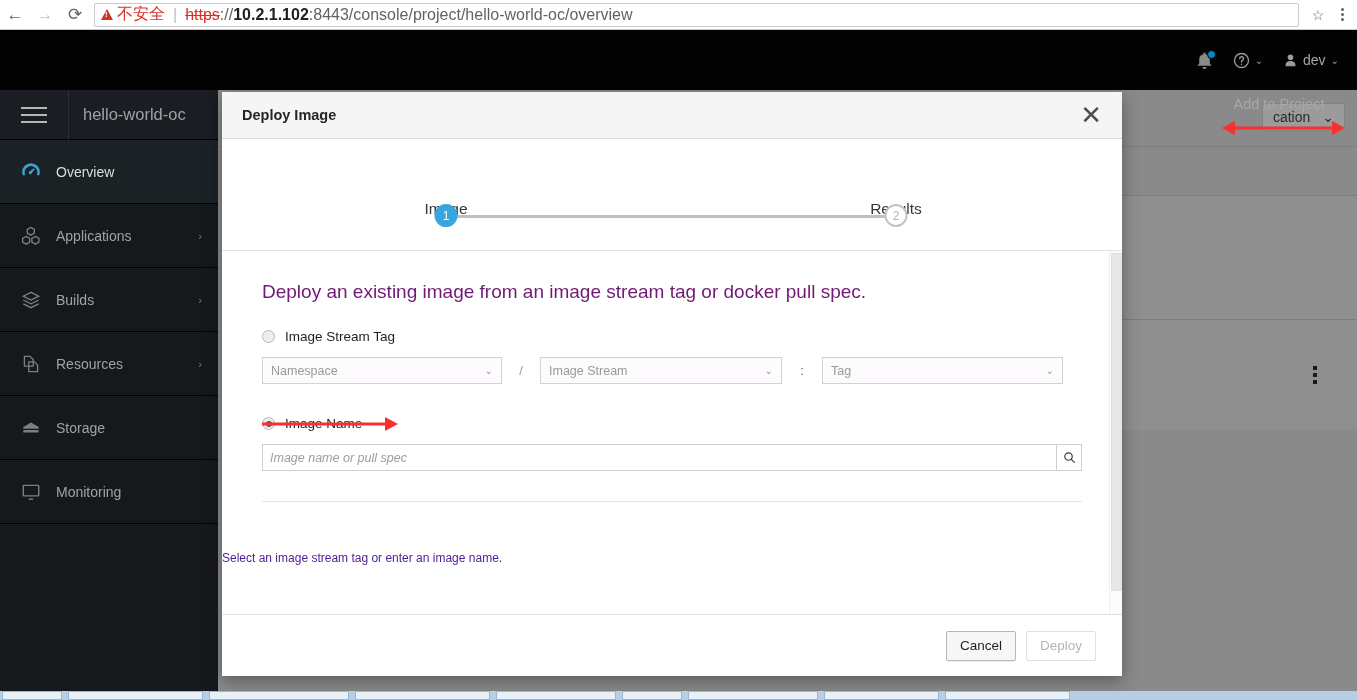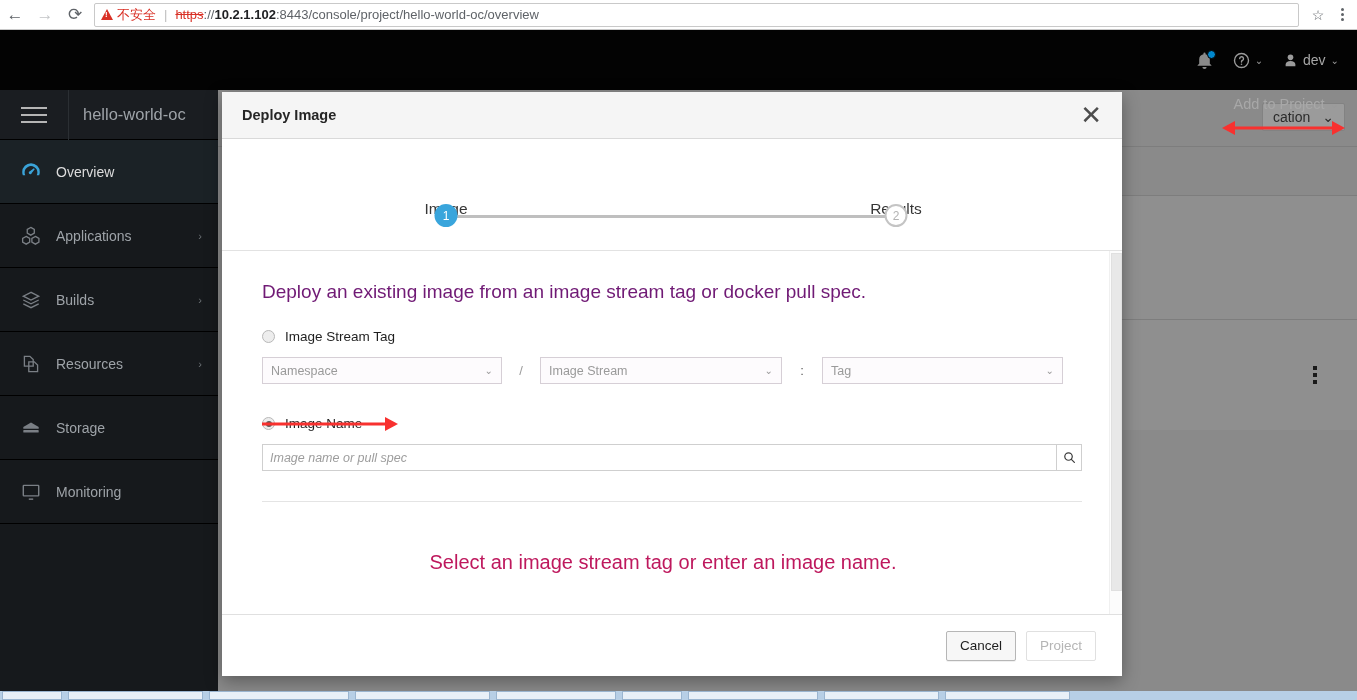--- a/index.html
+++ b/index.html
@@ -18,21 +18,21 @@
   }
   .nav-btn {
     width: 30px; height: 30px; display: flex; align-items: center;
     justify-content: center; color: #5f6368; font-size: 17px;
   }
   .nav-btn.disabled { color: #c3c5c7; }
   .omnibox {
     flex: 1; height: 24px; margin: 0 6px 0 4px;
     border: 1px solid #c9c9c9; border-radius: 2px;
     display: flex; align-items: center; padding: 0 6px;
-    font-size: 13px; background: #fff; overflow: hidden; white-space: nowrap;
+    font-size: 16px; background: #fff; overflow: hidden; white-space: nowrap;
   }
   .insecure { color: #d93025; display: flex; align-items: center; font-weight: 400;}
   .insecure .warn-tri {
     display: inline-block; width: 0; height: 0; margin-right: 4px;
     border-left: 6px solid transparent; border-right: 6px solid transparent;
     border-bottom: 11px solid #d93025; position: relative;
   }
   .insecure .warn-tri::after {
     content: "!"; position: absolute; left: -2px; top: 1px; font-size: 8px;
     color: #fff; font-weight: bold; line-height: 10px;
@@ -201,22 +201,22 @@
     display: flex; align-items: center; padding: 0 7px;
     font-style: italic; font-size: 12.5px; color: #9d9d9d;
   }
   .search-btn {
     width: 25px; height: 27px; border: 1px solid #cfcfcf; border-left: none;
     background: #fff; display: flex; align-items: center; justify-content: center;
     color: #4a4a4a; font-size: 13px;
   }
   .divider { margin: 30px 0 0 0; border-top: 1px solid #e4e4e4; }
   #empty-state {
-    position: absolute; top: 300px; left: 0; right: 18px; text-align: center;
-    font-size: 20px; color: #be185d;
+    position: absolute; top: 300px; left: 0; right: 18px; 
+    font-size: 12px; color: #4c1d95;
   }
   #modal-scrollbar {
     position: absolute; top: 0; right: 0; width: 13px; height: 100%;
     background: #fcfcfc; border-left: 1px solid #f0f0f0;
   }
   #modal-scrollthumb {
     position: absolute; top: 2px; left: 1px; width: 11px; height: 338px;
     background: #e8e8e8; border: 1px solid #e0e0e0;
   }
   #modal-footer {
@@ -467,21 +467,21 @@
 
     <div id="empty-state">Select an image stream tag or enter an image name.</div>
 
     <div id="modal-scrollbar">
       <div id="modal-scrollthumb"></div>
     </div>
   </div>
 
   <div id="modal-footer">
     <div class="btn cancel">Cancel</div>
-    <div class="btn deploy">Project</div>
+    <div class="btn deploy">Deploy</div>
   </div>
 </div>
 
 <div id="taskbar">
   <div class="tb-item" style="width:60px;"></div>
   <div class="tb-item" style="width:135px;"></div>
   <div class="tb-item" style="width:140px;"></div>
   <div class="tb-item" style="width:135px;"></div>
   <div class="tb-item" style="width:120px;"></div>
   <div class="tb-item" style="width:60px;"></div>

